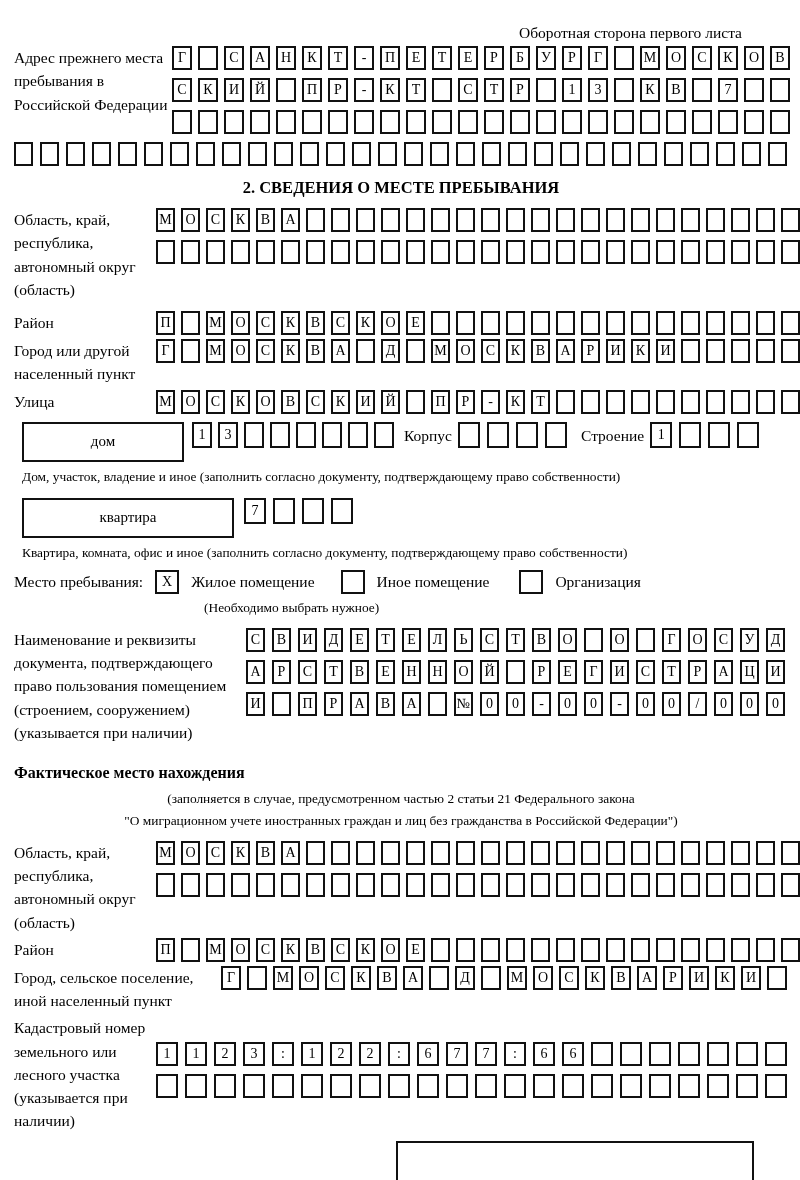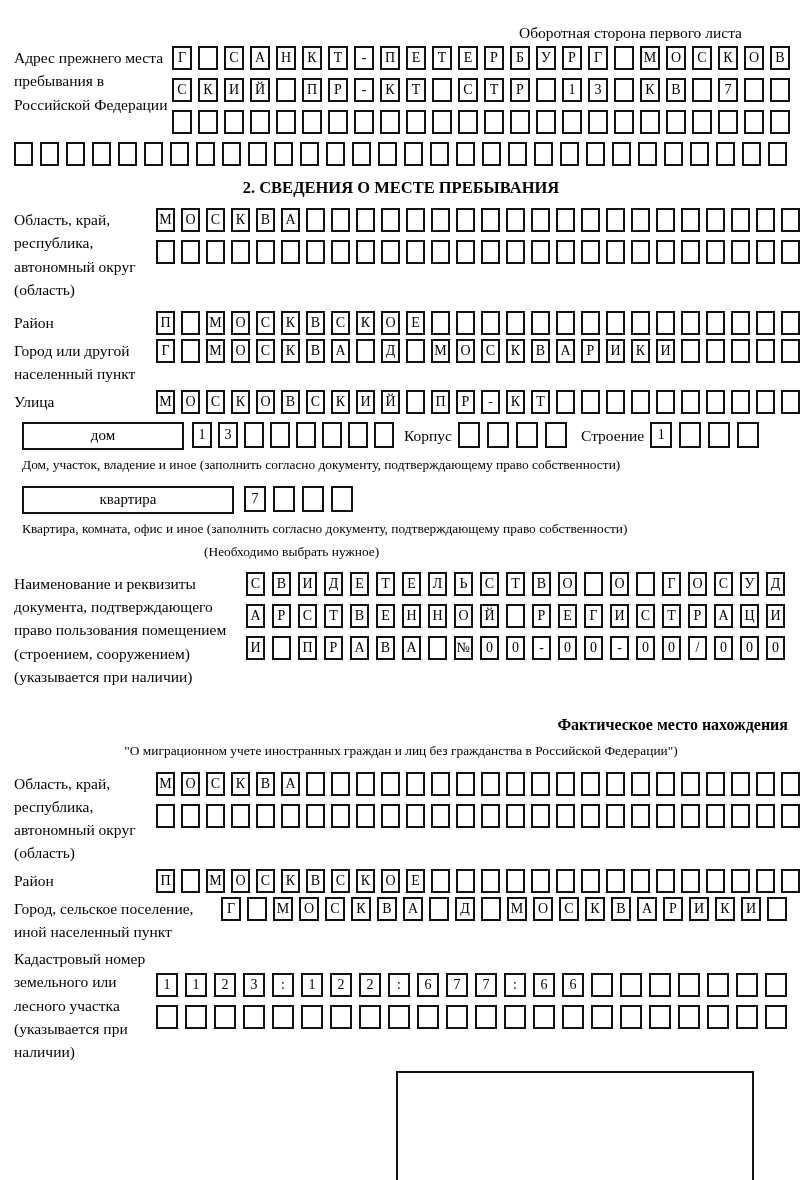--- a/index.html
+++ b/index.html
@@ -43,42 +43,42 @@
 
   .prev-block { margin-top:4px; }
   .fullrow { margin-top:8px; }
   .prev-note { margin-top:5px; }
 
   .field { margin-top:10px; }
   .field-tight { margin-top:4px; }
 
   .house-row { margin-top:8px; display:flex; align-items:flex-start; }
   .boxlabel {
-    flex:none; border:2px solid #111; height:28px;
+    flex:none; border:2px solid #111; height:40px;
     display:flex; align-items:center; justify-content:center; font-size:15px;
   }
   .dom-box  { width:162px; margin-left:8px; }
   .kv-box   { width:212px; margin-left:8px; }
   .inline-lbl { font-size:15.5px; line-height:28px; flex:none; }
 
   .small-note { margin:5px 0 2px 8px; }
 
   .stay-row { margin-top:8px; display:flex; align-items:center; }
   .stay-row .lead { font-size:15.5px; }
   .chk {
     flex:none; width:24px; height:24px; border:2px solid #111;
     text-align:center; font-size:14px; line-height:20px; margin:0 12px;
   }
   .stay-lbl { font-size:15.5px; }
   .choose-note { margin:4px 0 0 190px; }
 
   .doc-block { margin-top:10px; }
   .doc-block .cellcol > .cellrow { margin-bottom:8px; }
 
-  .actual-title { margin-top:28px; text-align:right; font-weight:bold; font-size:16px; }
+  .actual-title { margin-top:20px; text-align:left; font-weight:bold; font-size:16px; }
   .actual-note { margin-top:6px; line-height:1.6; }
 
   .cad-col { padding-top:26px; }
 
   .stamp-box {
     margin-top:8px; margin-left:382px;
     width:358px; height:176px; border:2.5px solid #111;
   }
 </style>
 </head>
@@ -397,20 +397,29 @@
     <div class="boxlabel kv-box">квартира</div>
     <div class="cellrow c4" style="margin-left:10px">
         <span class="cell">7</span>
         <span class="cell"></span>
         <span class="cell"></span>
         <span class="cell"></span>
       </div>
   </div>
   <div class="note small-note">Квартира, комната, офис и иное (заполнить согласно документу, подтверждающему право собственности)</div>
 
+  <div class="stay-row">
+    <span class="lead">Место пребывания:</span>
+    <span class="chk">X</span>
+    <span class="stay-lbl">Жилое помещение</span>
+    <span class="chk" style="margin-left:26px"></span>
+    <span class="stay-lbl">Иное помещение</span>
+    <span class="chk" style="margin-left:30px"></span>
+    <span class="stay-lbl">Организация</span>
+  </div>
   <div class="note choose-note">(Необходимо выбрать нужное)</div>
 
   <div class="frow doc-block">
     <div class="lbl w230">Наименование и реквизиты документа, подтверждающего право пользования помещением (строением, сооружением) (указывается при наличии)</div>
     <div class="cellcol">
       <div class="cellrow c21">
           <span class="cell">С</span>
           <span class="cell">В</span>
           <span class="cell">И</span>
           <span class="cell">Д</span>
@@ -476,20 +485,21 @@
           <span class="cell">/</span>
           <span class="cell">0</span>
           <span class="cell">0</span>
           <span class="cell">0</span>
         </div>
     </div>
   </div>
 
   <div class="actual-title">Фактическое место нахождения</div>
   <div class="note center actual-note">
+    <div>(заполняется в случае, предусмотренном частью 2 статьи 21 Федерального закона</div>
     <div>"О миграционном учете иностранных граждан и лиц без гражданства в Российской Федерации")</div>
   </div>
 
   <div class="frow field">
     <div class="lbl w140">Область, край, республика, автономный округ (область)</div>
     <div class="cellcol">
       <div class="cellrow c26">
           <span class="cell">М</span>
           <span class="cell">О</span>
           <span class="cell">С</span>

